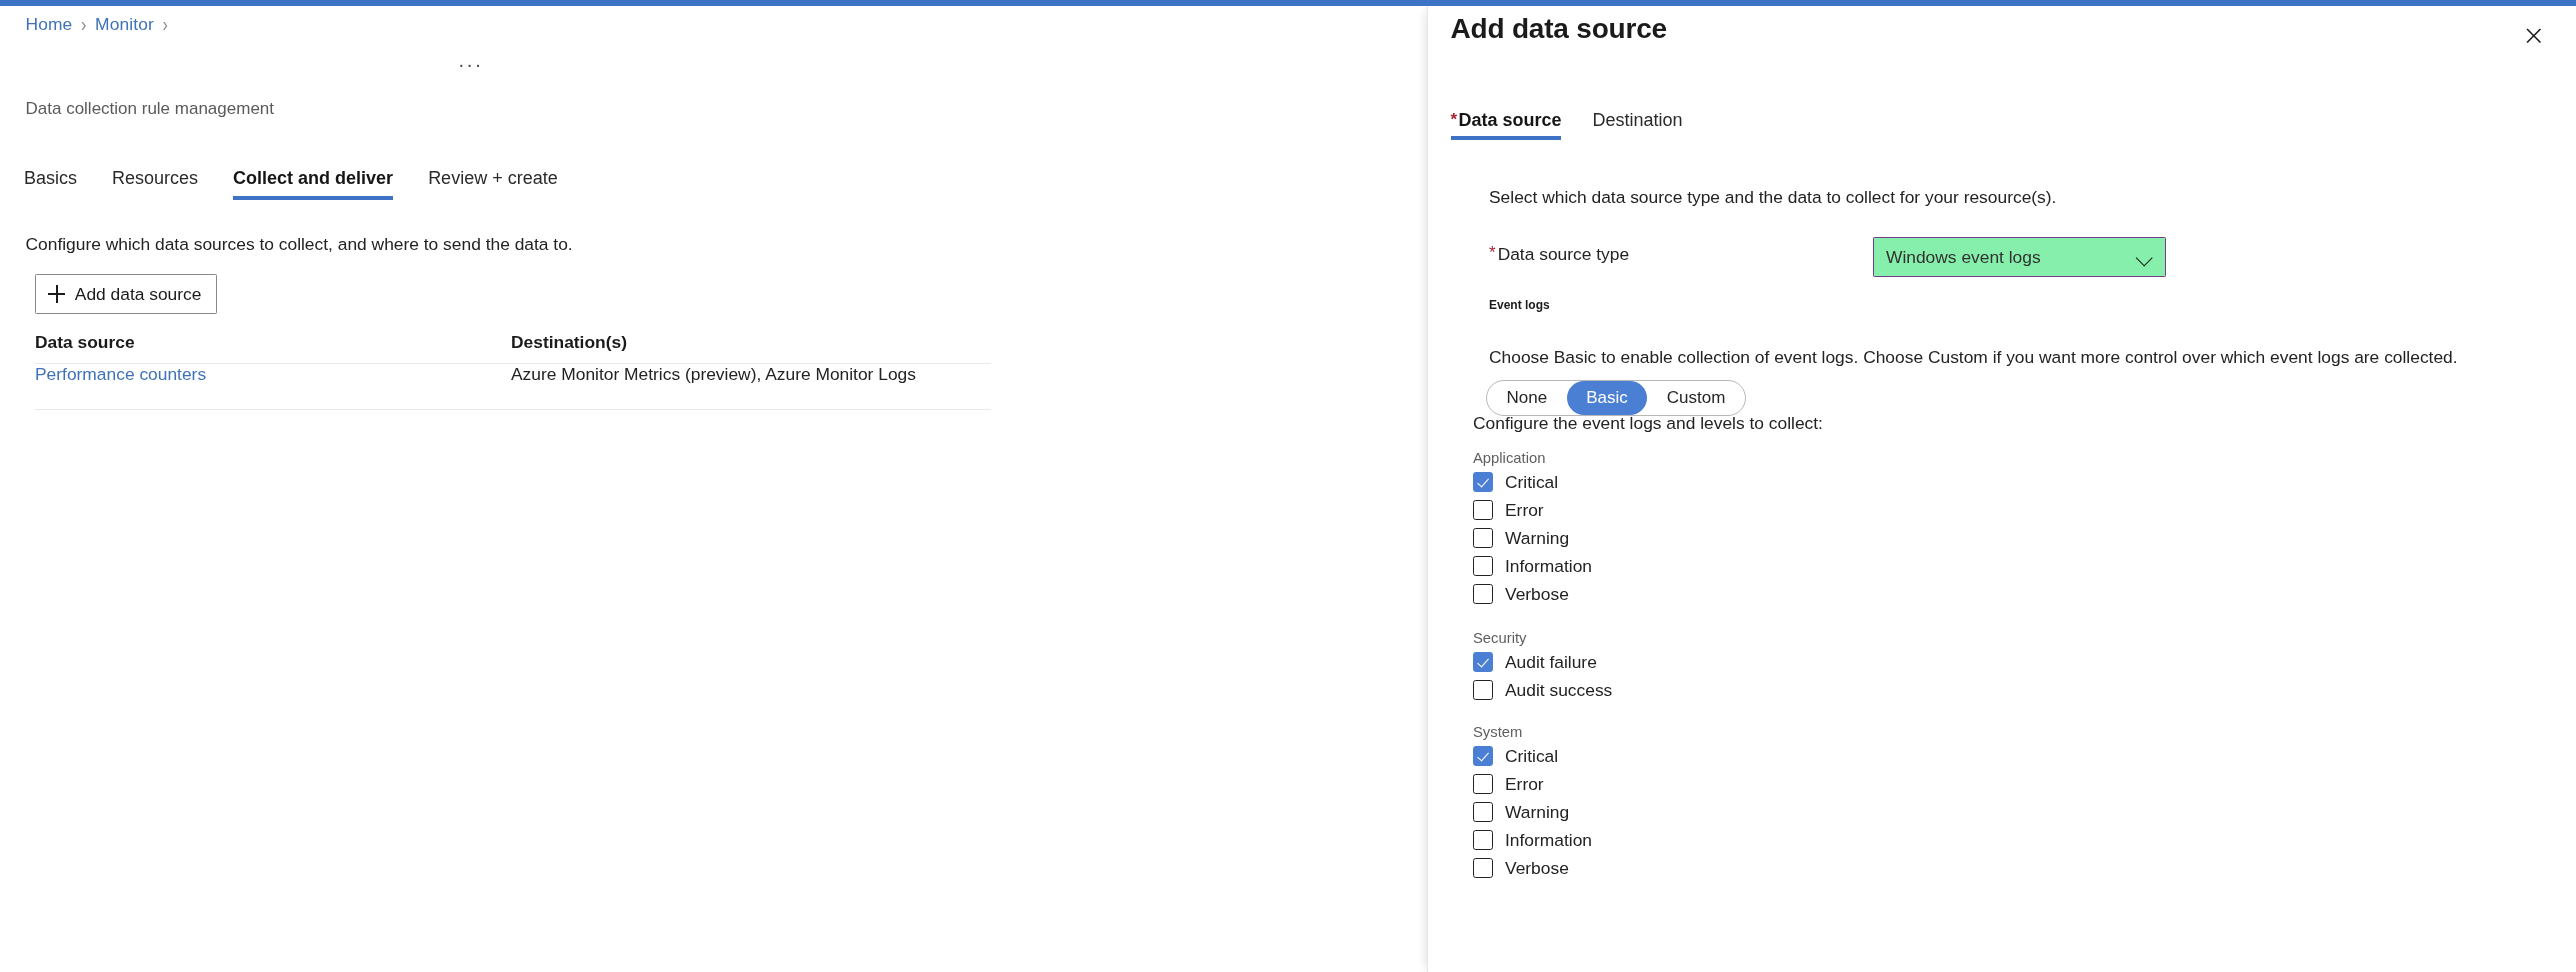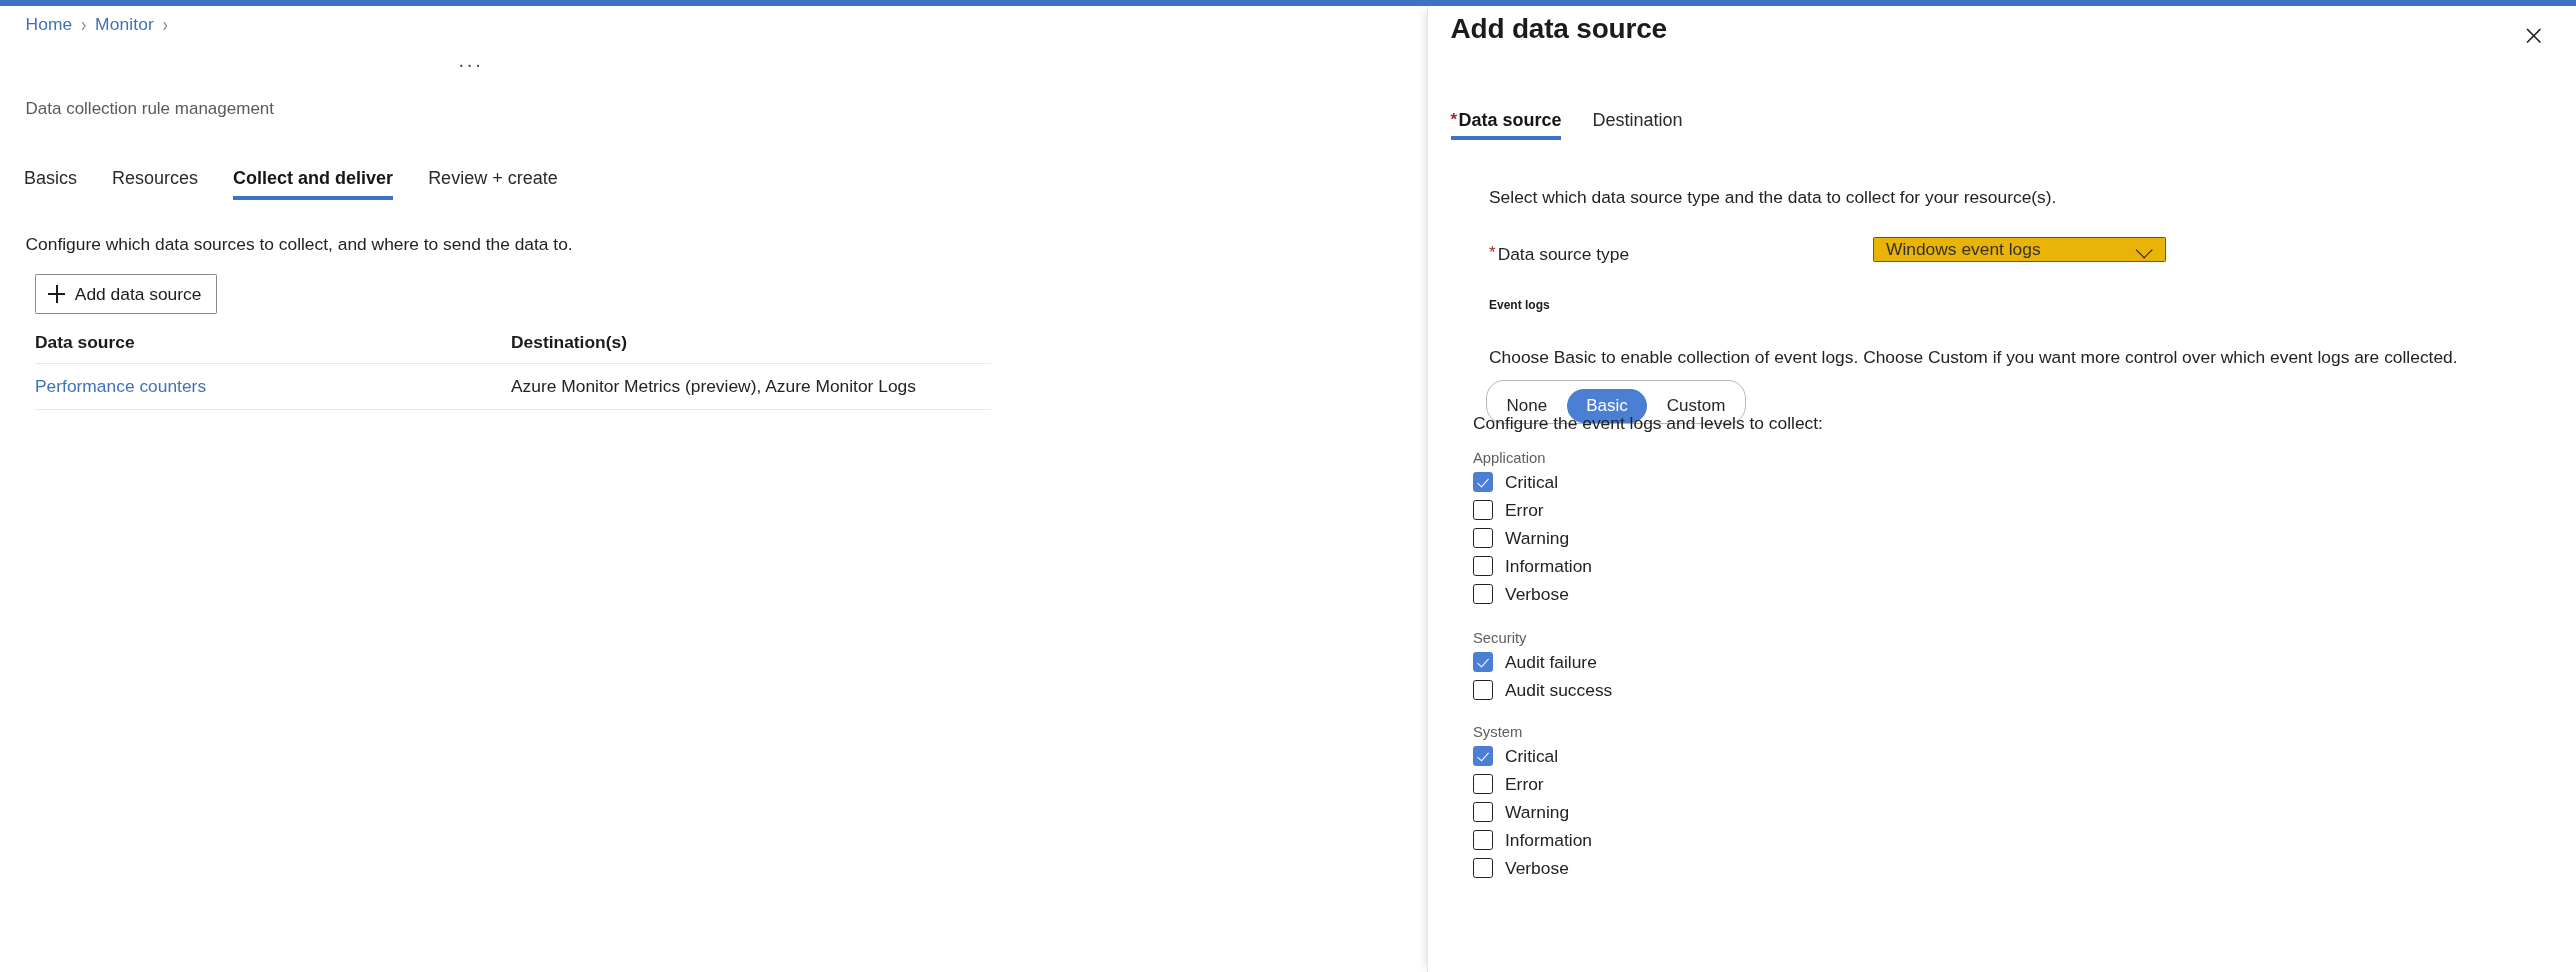--- a/index.html
+++ b/index.html
@@ -173,21 +173,21 @@
     display: flex;
     height: 42px;
     align-items: center;
     font-size: 17.4px;
     font-weight: 600;
     color: #1b1b1b;
   }
   .ds-row {
     display: flex;
     height: 47px;
-    align-items: center;
+    align-items: flex-start;
     font-size: 17.4px;
     color: #232323;
     border-top: 1.3px solid #e9e9e9;
     border-bottom: 1.3px solid #e9e9e9;
   }
   .col-ds  { width: 476px; flex: 0 0 476px; }
   .col-dst { flex: 1 1 auto; }
   .ds-link {
     color: #3f72b8;
     cursor: pointer;
@@ -291,23 +291,23 @@
     display: flex;
     align-items: flex-start;
   }
   .field-label .req-star { margin-right: 2px; top: 0.7px; }
 
   .dropdown {
     position: absolute;
     left: 384px;
     top: 0;
     width: 293px;
-    height: 25px;
+    height: 40px;
     border: 1.7px solid #783a8f;
-    background: #eab308;
+    background: #86efac;
     display: flex;
     align-items: center;
     padding: 0 10.7px 0 12px;
     cursor: pointer;
     border-radius: 1.3px;
   }
   .dropdown .dd-val {
     font-size: 17.4px;
     color: #323130;
     flex: 1 1 auto;
@@ -342,25 +342,25 @@
     top: 341px;
     left: 62px;
     font-size: 17.4px;
     color: #232323;
   }
 
   .seg {
     position: absolute;
     top: 374px;
     left: 59px;
-    height: 44px;
+    height: 36px;
     border: 1.3px solid #b7b7b7;
     border-radius: 18px;
     display: flex;
-    align-items: flex-end;
+    align-items: flex-start;
     background: #ffffff;
     padding: 0;
     overflow: hidden;
   }
   .seg-item {
     height: 34px;
     padding: 0 19.5px;
     display: flex;
     align-items: center;
     justify-content: center;

